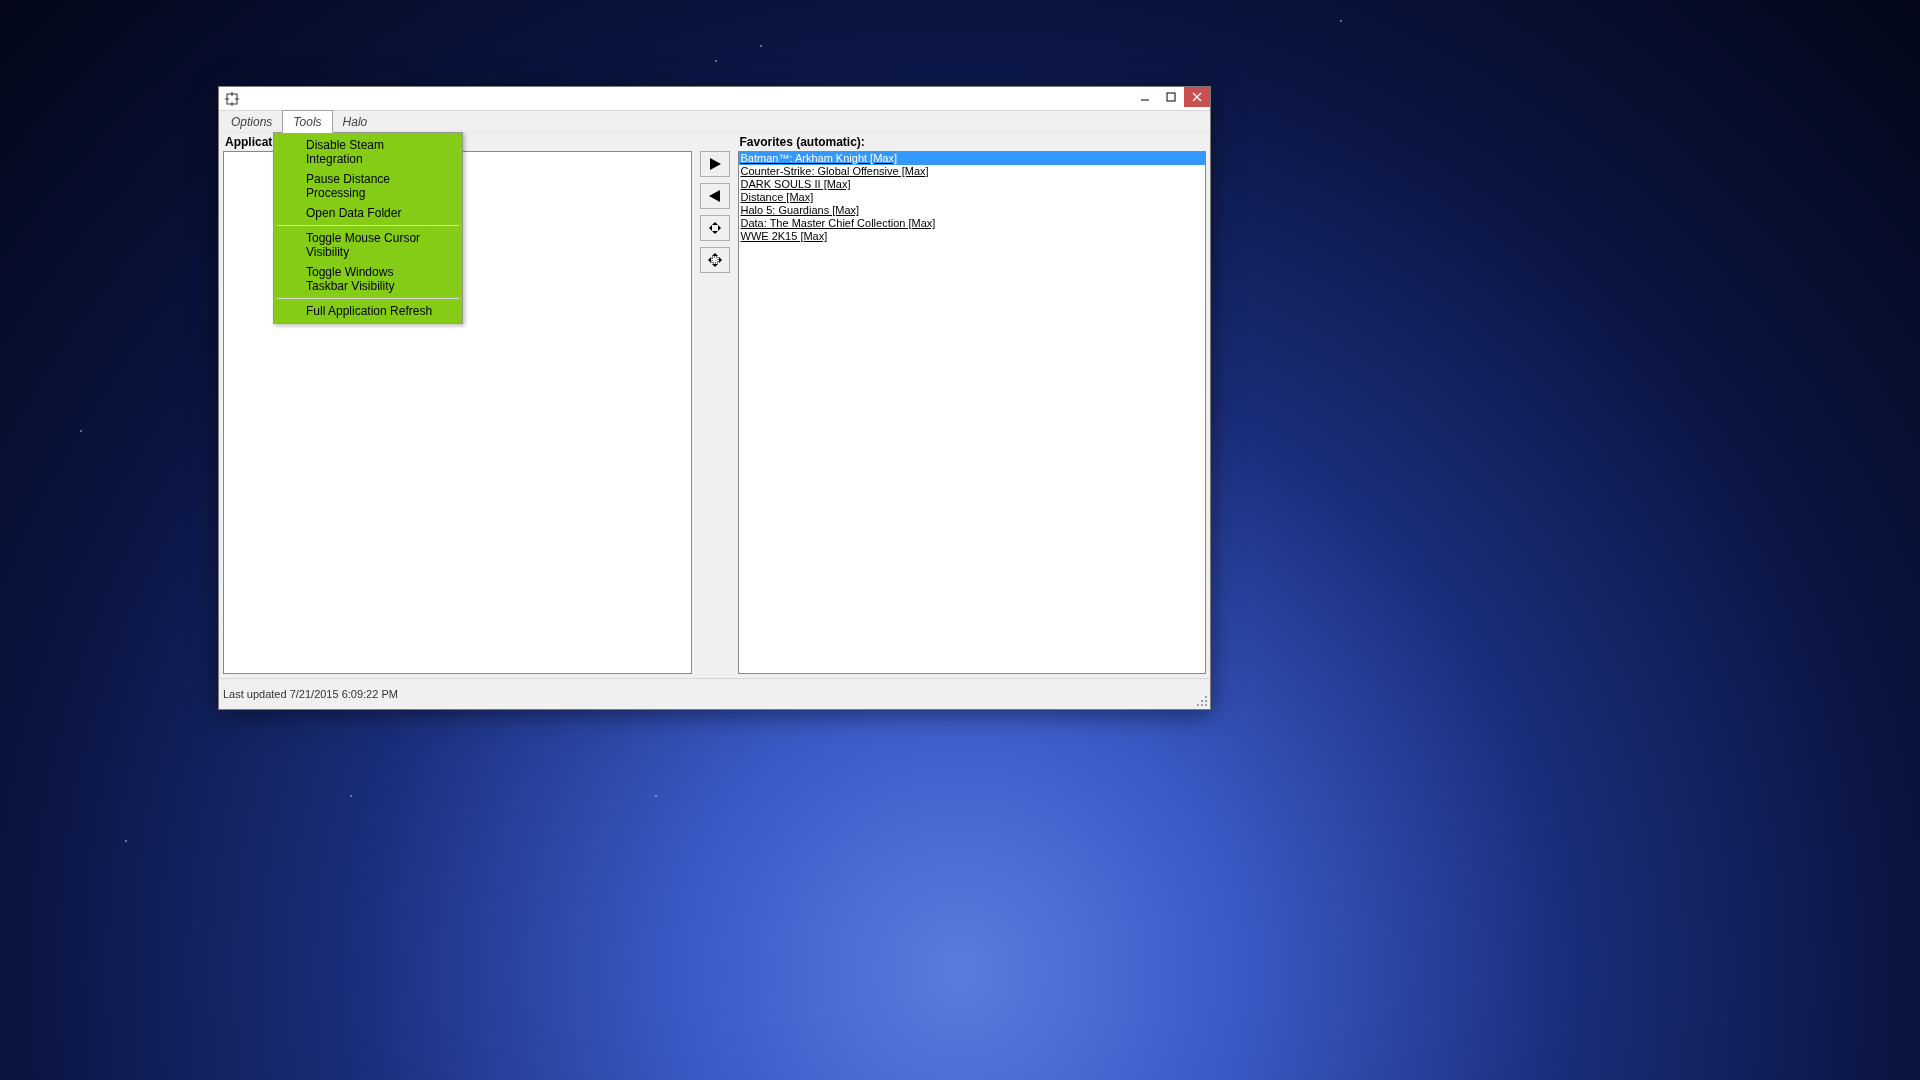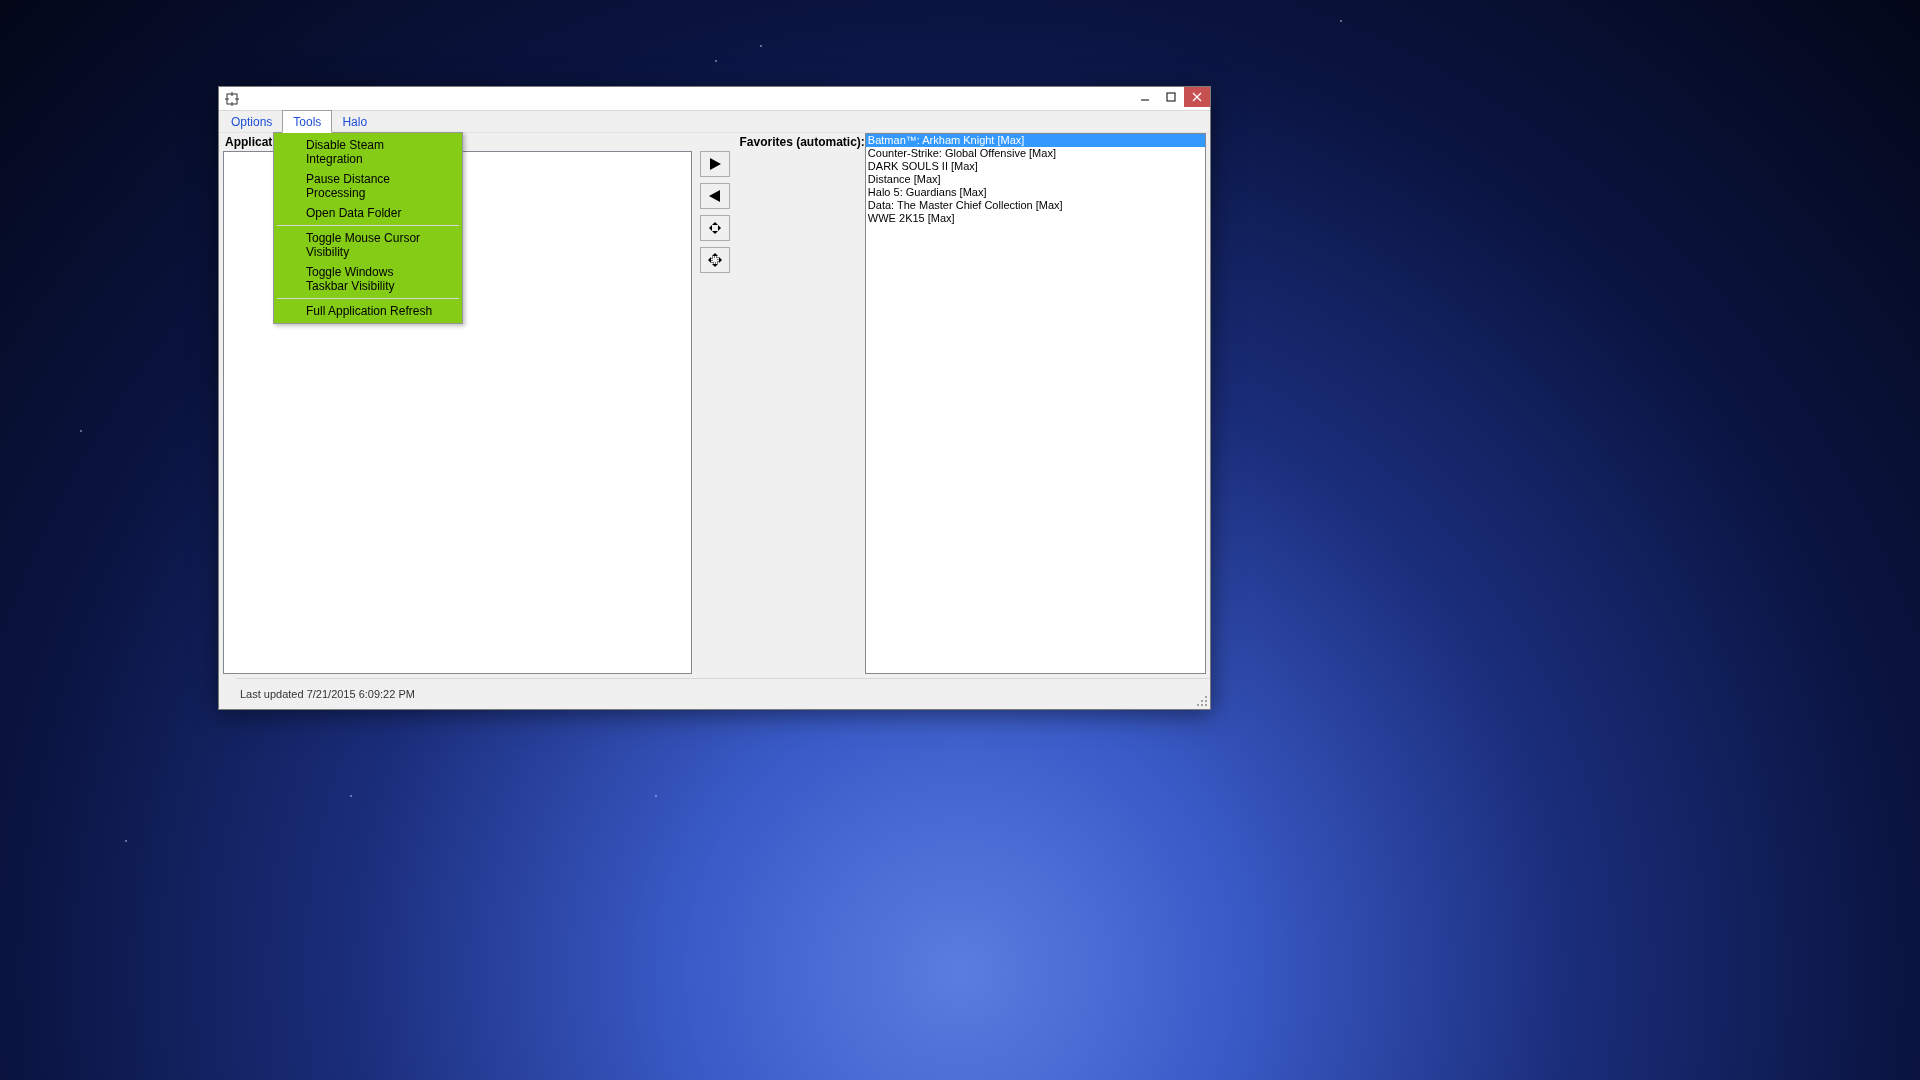--- a/index.html
+++ b/index.html
@@ -65,22 +65,23 @@
     border-bottom: 1px solid #e4e4e4;
     display: flex;
     align-items: stretch;
     padding-left: 2px;
   }
   .menuitem {
     padding: 0 10px;
     display: flex;
     align-items: center;
     font-size: 12px;
-    color: #1d4ed8;
+    color: #404040;
     cursor: default;
+    font-style: italic;
   }
   .menuitem.open {
     background: #fff;
     border: 1px solid #a0a0a0;
     border-bottom: 1px solid #fff;
     margin-top: -1px;
     margin-bottom: -1px;
     z-index: 20;
     position: relative;
     text-align: center;
@@ -101,20 +102,21 @@
     font-weight: bold;
     font-size: 12px;
     padding: 2px 0 2px 2px;
     color: #000;
   }
   .listbox {
     flex: 1;
     background: #fff;
     border: 1px solid #828790;
     overflow: auto;
+    text-decoration: underline;
   }
   .mid-buttons {
     width: 34px;
     display: flex;
     flex-direction: column;
     align-items: center;
     padding-top: 18px;
     gap: 6px;
   }
   .iconbtn {
@@ -123,21 +125,21 @@
     background: #f0f0f0;
     border: 1px solid #adadad;
     display: flex;
     align-items: center;
     justify-content: center;
     cursor: default;
   }
   .panel-right {
     flex: 1;
     display: flex;
-    flex-direction: row;
+    flex-direction: column;
   }
   .fav-item {
     padding: 0 2px;
     font-size: 11px;
     line-height: 13px;
     white-space: nowrap;
     color: #000;
   }
   .fav-item.selected {
     background: #3399ff;
@@ -146,21 +148,20 @@
   .statusbar {
     height: 20px;
     background: #f0f0f0;
     border-top: 1px solid #d8d8d8;
     display: flex;
     align-items: center;
     padding: 15px 4px;
     font-size: 11px;
     color: #333;
     position: relative;
-    margin-left: 17px;
   }
   .grip {
     position: absolute;
     right: 2px; bottom: 2px;
     width: 12px; height: 12px;
   }
   .dropdown {
     position: absolute;
     left: 54px;
     top: -1px;

